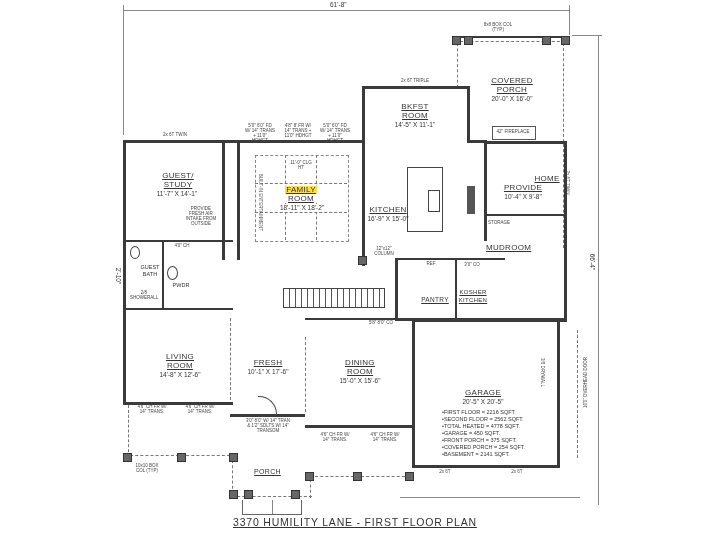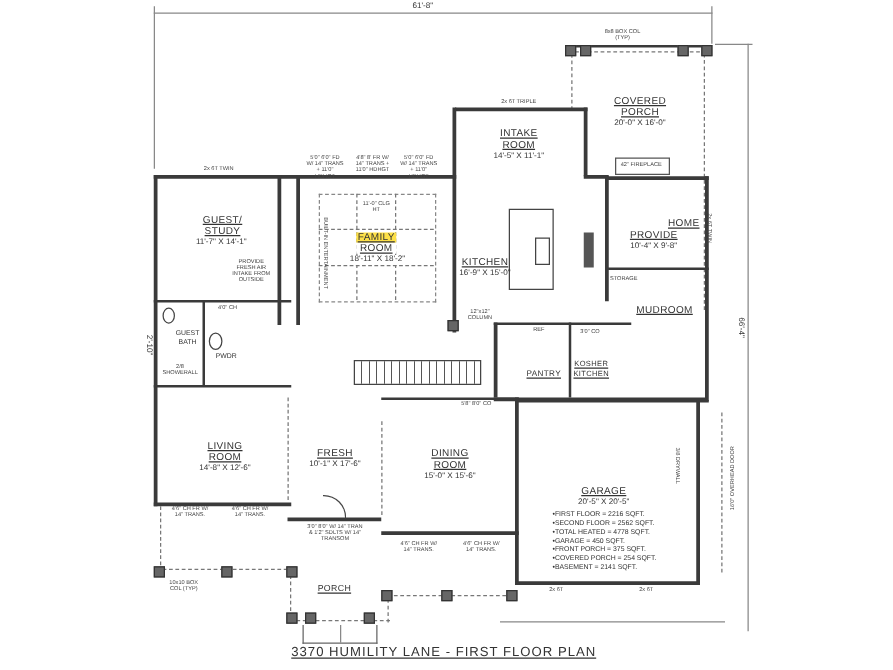--- a/index.html
+++ b/index.html
@@ -45,21 +45,21 @@
 <div class="lbl room-name" style="left:487px;top:86px;width:50px;">PORCH</div>
 <div class="lbl dim" style="left:482px;top:95px;width:60px;">20'-0" X 16'-0"</div>
 <div class="abs" style="left:492px;top:126px;width:42px;height:12px;border:1px solid #555;"></div>
 <div class="lbl tiny" style="left:492px;top:129px;width:42px;">42" FIREPLACE</div>
 
 <div class="wall" style="left:364px;top:86px;width:106px;height:3px;"></div>
 <div class="wall" style="left:362px;top:86px;width:3px;height:180px;"></div>
 <div class="wall" style="left:467px;top:86px;width:3px;height:55px;"></div>
 <div class="wall" style="left:467px;top:140px;width:20px;height:3px;"></div>
 <div class="lbl tiny" style="left:395px;top:78px;width:40px;">2x 6T TRIPLE</div>
-<div class="lbl room-name" style="left:400px;top:103px;width:30px;">INTAKE</div>
+<div class="lbl room-name" style="left:400px;top:103px;width:30px;">BKFST</div>
 <div class="lbl room-name" style="left:400px;top:112px;width:30px;">ROOM</div>
 <div class="lbl dim" style="left:390px;top:121px;width:50px;">14'-5" X 11'-1"</div>
 
 <div class="wall" style="left:123px;top:140px;width:242px;height:3px;"></div>
 <div class="wall" style="left:123px;top:140px;width:3px;height:265px;"></div>
 <div class="wall" style="left:222px;top:140px;width:3px;height:120px;"></div>
 <div class="wall" style="left:237px;top:140px;width:3px;height:120px;"></div>
 <div class="lbl tiny" style="left:155px;top:132px;width:40px;">2x 6T TWIN</div>
 <div class="lbl room-name" style="left:158px;top:172px;width:40px;">GUEST/</div>
 <div class="lbl room-name" style="left:158px;top:181px;width:40px;">STUDY</div>
@@ -91,21 +91,21 @@
 <div class="wall" style="left:484px;top:141px;width:83px;height:3px;"></div>
 <div class="wall" style="left:484px;top:141px;width:3px;height:100px;"></div>
 <div class="wall" style="left:564px;top:141px;width:3px;height:180px;"></div>
 <div class="wall" style="left:484px;top:214px;width:83px;height:2px;"></div>
 <div class="lbl room-name" style="left:503px;top:175px;width:40px;margin-left:24px;">HOME</div>
 <div class="lbl room-name" style="left:503px;top:184px;width:40px;">PROVIDE</div>
 <div class="lbl dim" style="left:498px;top:193px;width:50px;">10'-4" X 9'-8"</div>
 <div class="lbl tiny" style="left:556px;top:180px;transform:rotate(90deg);">2x 6T TWIN</div>
 <div class="lbl tiny" style="left:488px;top:220px;width:20px;">STORAGE</div>
 
-<div class="lbl room-name" style="left:509px;top:244px;width:40px;">MUDROOM</div>
+<div class="lbl room-name" style="left:486px;top:244px;width:40px;">MUDROOM</div>
 
 <div class="wall" style="left:123px;top:240px;width:110px;height:2px;"></div>
 <div class="wall" style="left:123px;top:308px;width:110px;height:2px;"></div>
 <div class="wall" style="left:162px;top:240px;width:2px;height:68px;"></div>
 <div class="abs" style="left:130px;top:246px;width:8px;height:11px;border:1px solid #444;border-radius:50%;"></div>
 <div class="lbl" style="left:139px;top:263px;width:22px;font-size:5.5px;">GUEST</div>
 <div class="lbl" style="left:139px;top:270px;width:22px;font-size:5.5px;">BATH</div>
 <div class="lbl tiny" style="left:130px;top:290px;width:28px;white-space:normal;">2/8 SHOWERALL</div>
 <div class="abs" style="left:167px;top:266px;width:9px;height:12px;border:1px solid #444;border-radius:50%;"></div>
 <div class="lbl" style="left:170px;top:281px;width:22px;font-size:5.5px;">PWDR</div>

